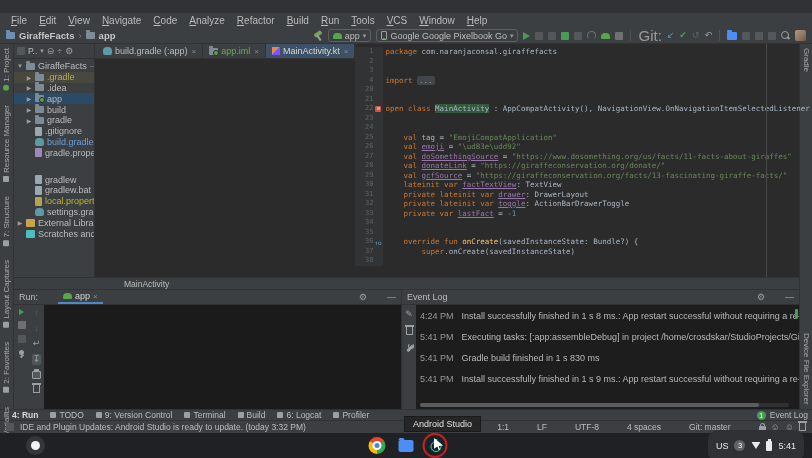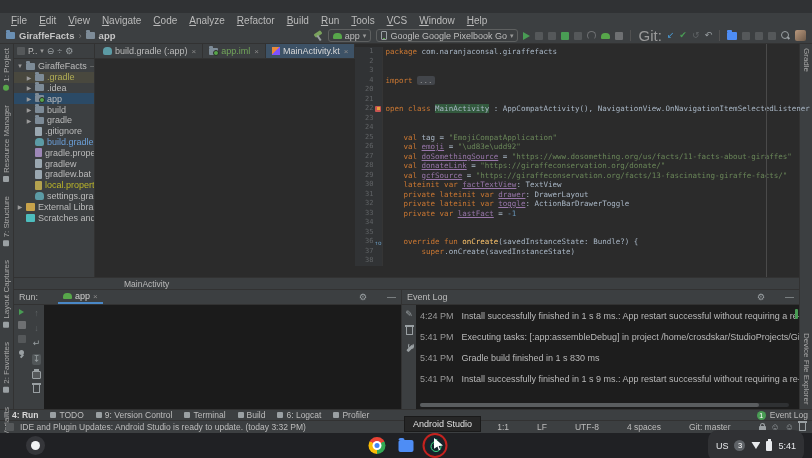--- a/index.html
+++ b/index.html
@@ -302,21 +302,21 @@
                 <div class="trow" style="padding-left: 12px;">
                   <span class="arrow"></span>
                   <span class="i i-gradle"></span>
                   <span class="lbl c-blue">build.gradle</span>
                 </div>
                 <div class="trow" style="padding-left: 12px;">
                   <span class="arrow"></span>
                   <span class="i i-file purple"></span>
                   <span class="lbl">gradle.propert</span>
                 </div>
-                <div class="trow" style="padding-left: 12px;">
+                <div class="trow" style="padding-left: 12px; margin-top: 16px;">
                   <span class="arrow"></span>
                   <span class="i i-file"></span>
                   <span class="lbl">gradlew</span>
                 </div>
                 <div class="trow" style="padding-left: 12px;">
                   <span class="arrow"></span>
                   <span class="i i-file"></span>
                   <span class="lbl">gradlew.bat</span>
                 </div>
                 <div class="trow" style="padding-left: 12px;">

